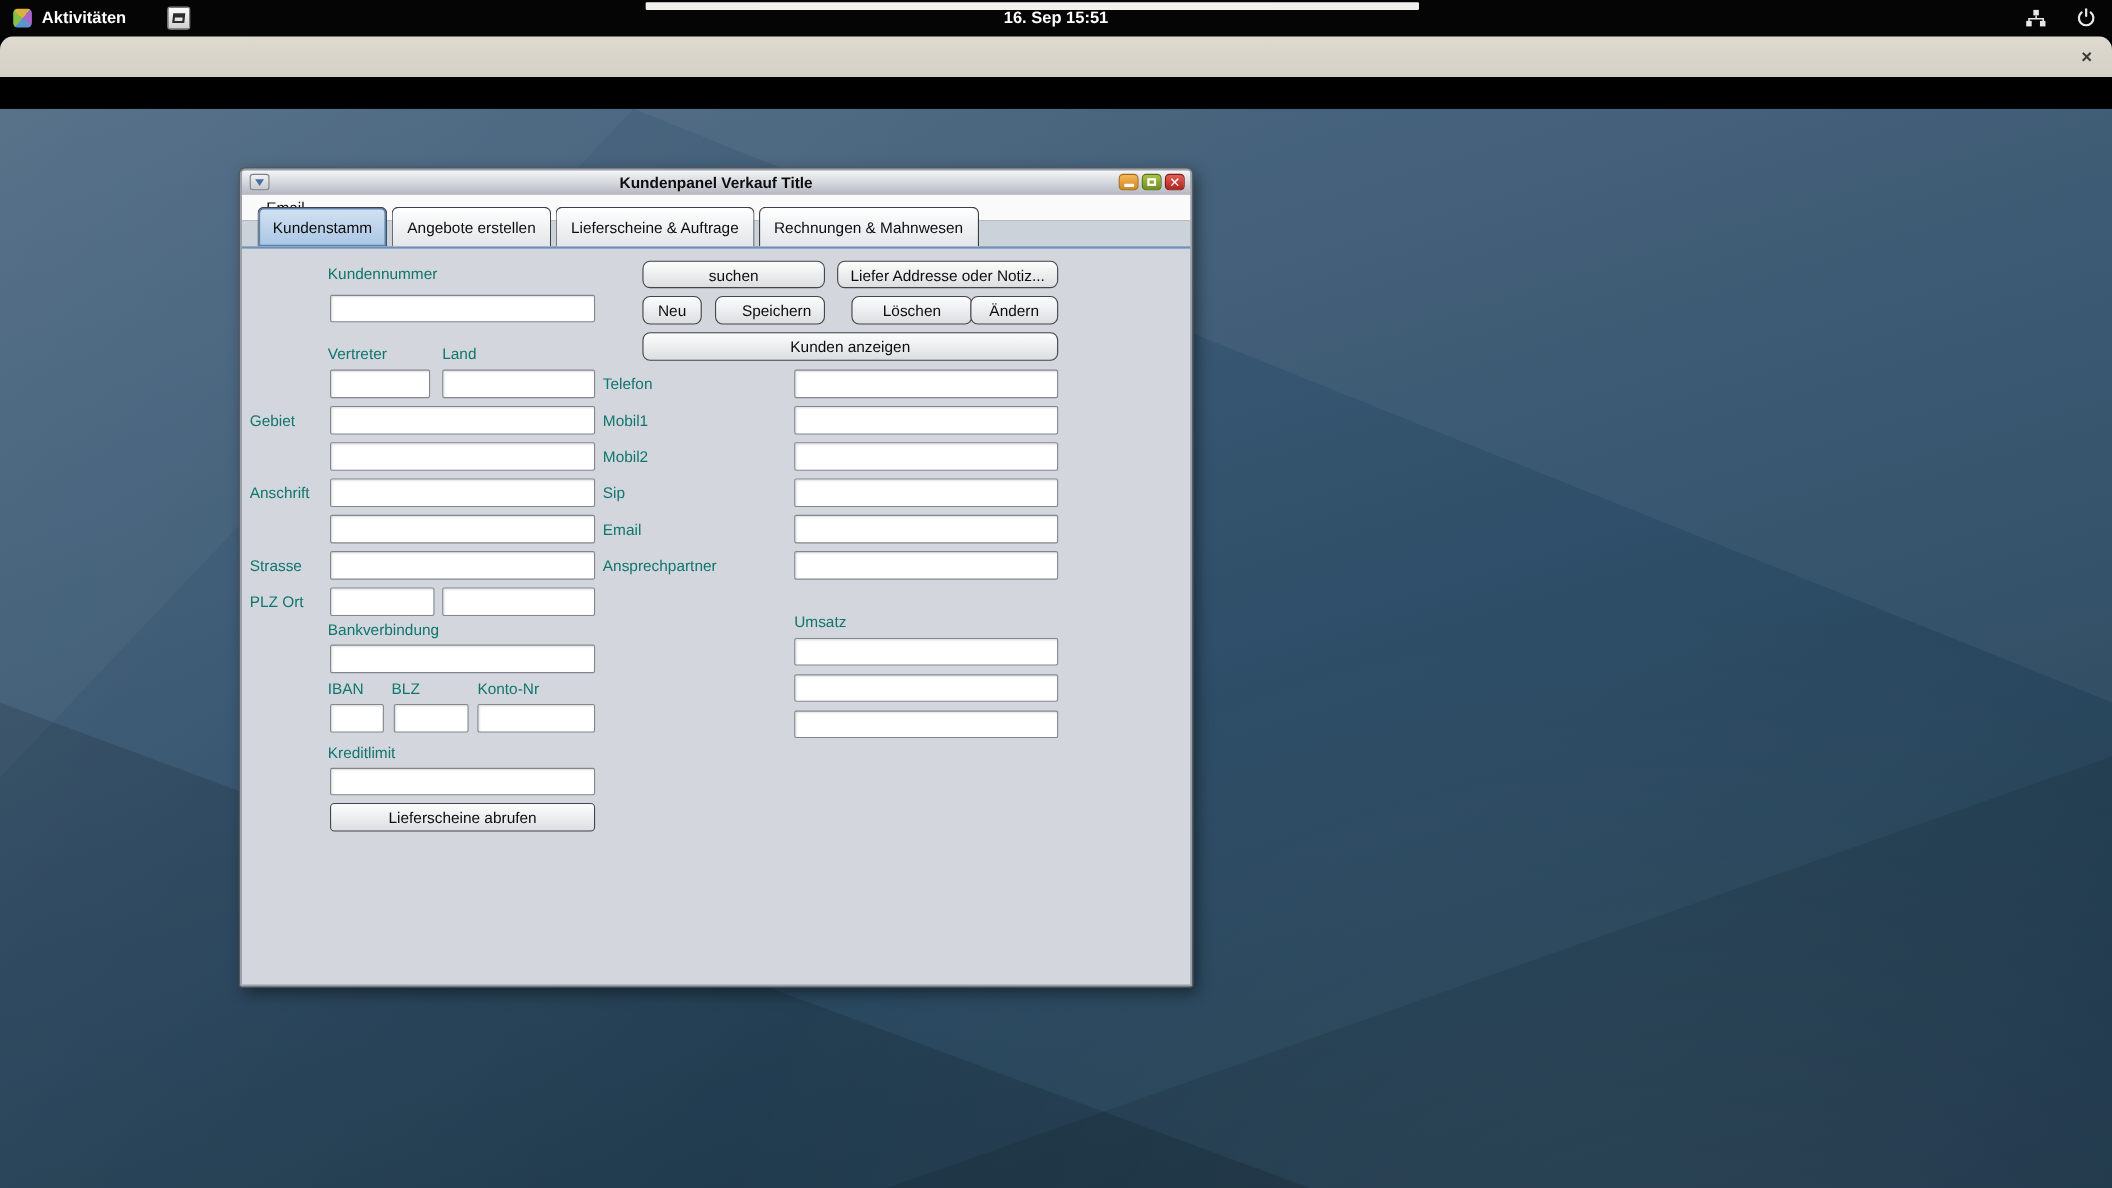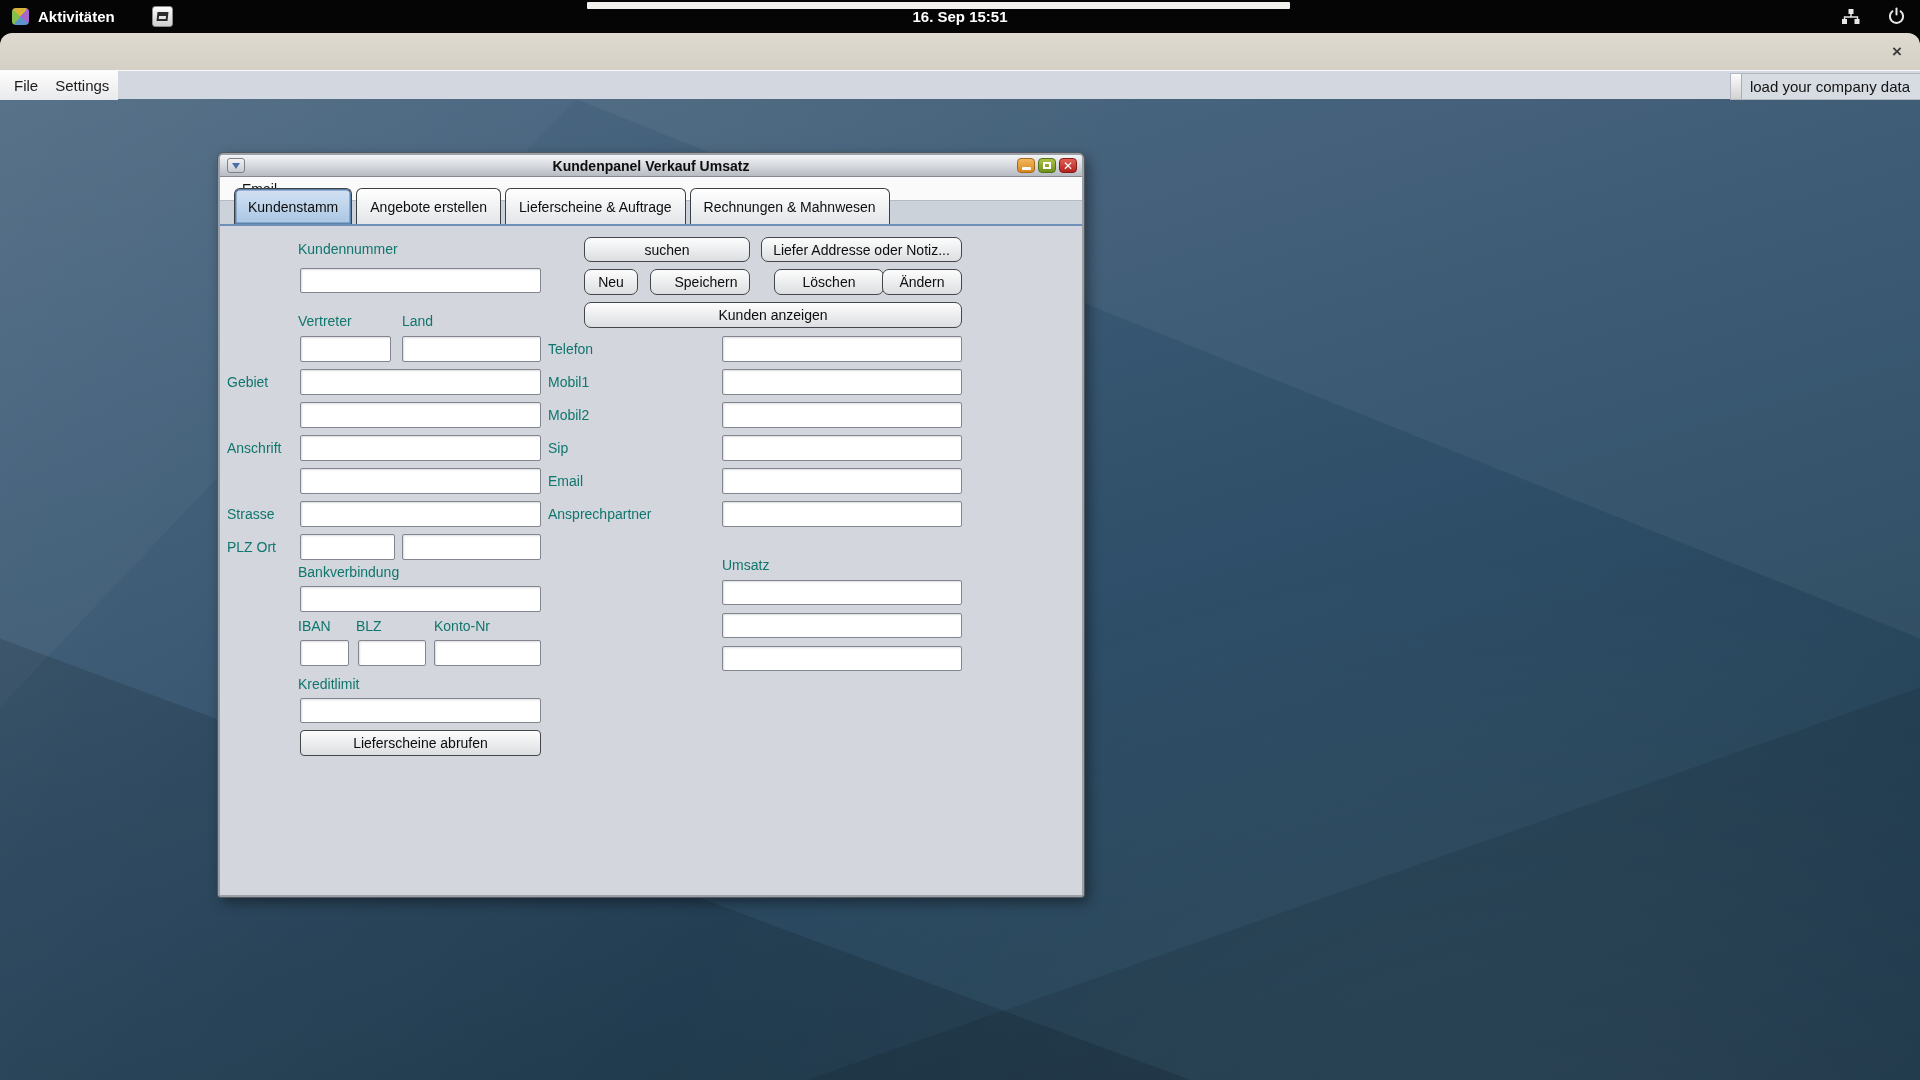--- a/index.html
+++ b/index.html
@@ -104,45 +104,35 @@
       <svg width="19" height="19" viewBox="0 0 19 19">
         <path d="M9.5 1.5v6" stroke="#e8e8e8" stroke-width="2" stroke-linecap="round"></path>
         <path d="M5.4 4.2a6.6 6.6 0 1 0 8.2 0" stroke="#e8e8e8" stroke-width="2" fill="none" stroke-linecap="round"></path>
       </svg>
     </div>
   </div>
 
   <div class="viewer-titlebar">
     <div class="viewer-close">×</div>
   </div>
-  <div class="viewer-menubar">
-    <div class="viewer-menuzone">
-      <span>File</span>
-      <span>Settings</span>
-    </div>
-    <div class="load-btn">
-      <span class="nub"></span>
-      <span class="txt">load your company data</span>
-    </div>
-  </div>
 
   <div class="desktop">
     <div class="facet f1"></div>
     <div class="facet f4"></div>
     <div class="facet f2"></div>
     <div class="facet f3"></div>
   </div>
 
   <div class="swin">
 
     <div class="swin-titlebar">
       <div class="menu-btn">
         <span class="arr"></span>
       </div>
-      <div class="swin-title">Kundenpanel Verkauf Umsatz</div>
+      <div class="swin-title">Kundenpanel Verkauf Title</div>
       <div class="winbtn min">
           <span class="bar"></span>
         </div>
       <div class="winbtn max">
           <span class="sq"></span>
         </div>
       <div class="winbtn cls">
           <span class="x">✕</span>
         </div>
     </div>

